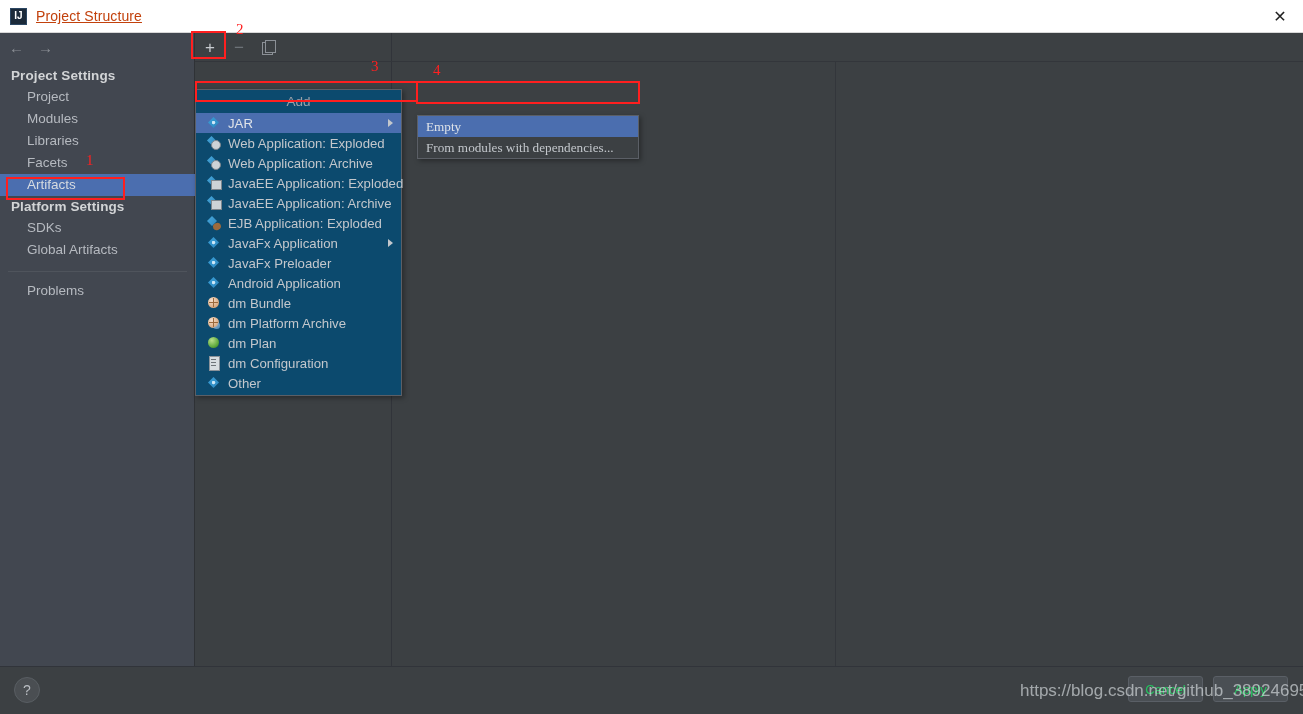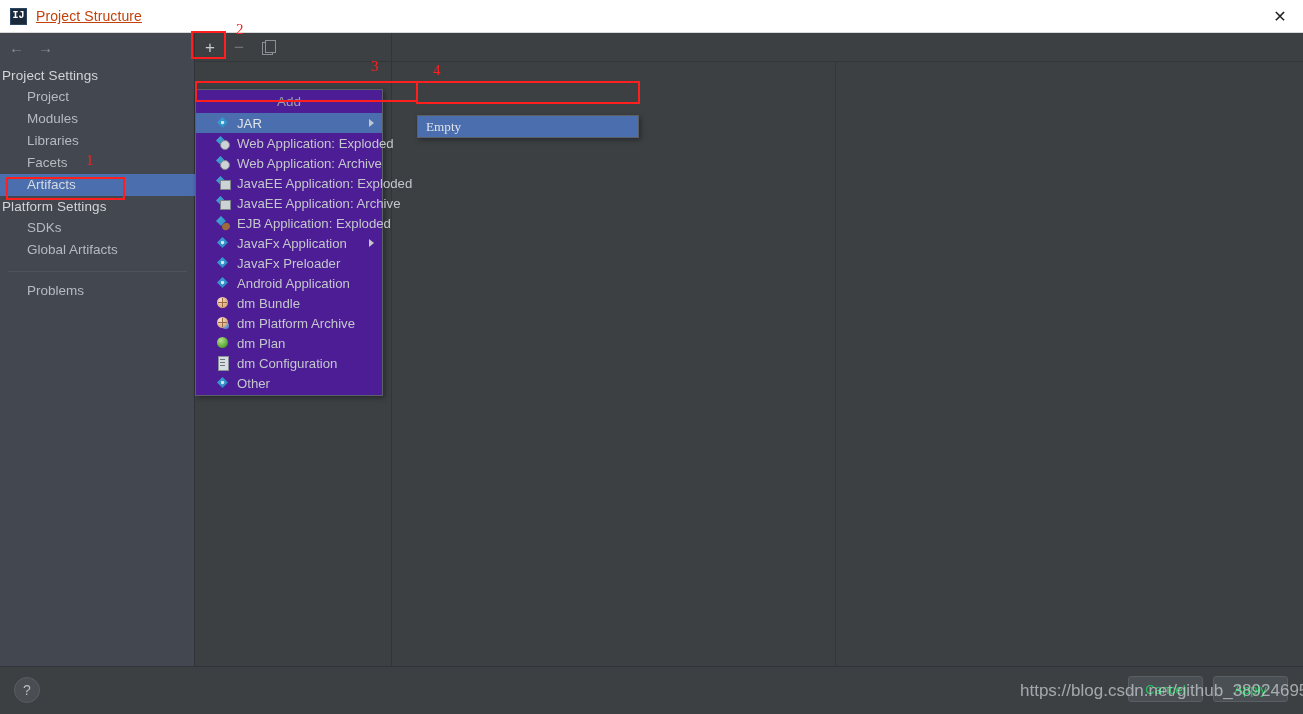--- a/index.html
+++ b/index.html
@@ -15,21 +15,21 @@
   
   .titlebar {
     position: absolute; left: 0; top: 0; width: 1303px; height: 33px;
     background: #ffffff; border-bottom: 1px solid #d8d8d8;
     display: flex; align-items: center;
   }
   .title-icon {
     width: 17px; height: 17px; margin-left: 10px; margin-right: 9px;
     background: #1b2a3a; border: 1px solid #2c4763;
     display: flex; align-items: center; justify-content: center;
-    font-size: 10px; font-weight: bold; color: #ffffff; font-family: Liberation Mono, monospace;
+    font-size: 10px; font-weight: bold; color: #ffffff; font-family: Liberation Sans, sans-serif;
     line-height: 1;
   }
   .title-text { font-size: 14px; color: #c2410c; letter-spacing: .1px; text-decoration: underline; }
   .title-close {
     position: absolute; right: 0; top: 0; width: 46px; height: 32px;
     display: flex; align-items: center; justify-content: center;
     font-size: 16px; color: #222; cursor: default;
   }
 
   
@@ -42,22 +42,22 @@
   .sidebar {
     position: absolute; left: 0; top: 0; width: 195px; height: 633px;
     background: #424750; border-right: 1px solid #2f3236;
   }
   .nav-arrows {
     position: absolute; left: 0; top: 0; width: 195px; height: 28px;
     display: flex; align-items: center; padding-left: 9px; gap: 14px;
   }
   .nav-arrow { font-size: 15px; color: #8b8f95; line-height: 1; }
   .sb-group {
-    font-size: 13.5px; font-weight: normal; color: #d2d4d6;
-    padding: 3px 0 3px 2px; letter-spacing: .1px;
+    font-size: 13.5px; font-weight: bold; color: #d2d4d6;
+    padding: 3px 0 3px 11px; letter-spacing: .1px;
   }
   .sb-item {
     font-size: 13.5px; color: #b6bac0; padding: 3px 0 3px 27px;
     height: 22px; line-height: 16px;
   }
   .sb-item.selected { background: #4b6eaf; color: #d7dbe0; }
   .sb-sep { height: 1px; background: #4f545c; margin: 10px 8px 8px 8px; }
 
   
   .mid-panel {
@@ -92,32 +92,32 @@
     content: ""; position: absolute; left: 0; top: 2px; width: 9px; height: 11px;
     border: 1.4px solid #8b9096;
   }
   .tb-copy::after {
     content: ""; position: absolute; left: 3.5px; top: 0px; width: 9px; height: 11px;
     border: 1.4px solid #8b9096; background: #3c4043;
   }
 
   
   .menu {
-    position: absolute; left: 195px; top: 56px; width: 188px;
-    background: #4c1d95; border: 1px solid #5b5f66;
+    position: absolute; left: 195px; top: 56px; width: 207px;
+    background: #0c4a6e; border: 1px solid #5b5f66;
     box-shadow: 2px 2px 5px rgba(0,0,0,.35);
     padding: 0 0 2px 0; z-index: 40;
   }
   .menu-header {
     height: 23px; line-height: 23px; text-align: center;
     font-size: 13.5px; color: #9aa0a8;
   }
   .menu-item {
     height: 20px; display: flex; align-items: center;
-    padding-left: 20px; font-size: 13.2px; color: #c3c7cc; position: relative;
+    padding-left: 11px; font-size: 13.2px; color: #c3c7cc; position: relative;
   }
   .menu-item.selected { background: #4b6eaf; color: #dfe3e8; }
   .menu-item .mi-label { margin-left: 7px; white-space: nowrap; }
   .mi-arrow {
     position: absolute; right: 8px; top: 50%; transform: translateY(-50%);
     width: 0; height: 0; border-left: 5px solid #c3c7cc;
     border-top: 4px solid transparent; border-bottom: 4px solid transparent;
   }
 
   
@@ -353,20 +353,23 @@
       <div class="menu-item">
         <span class="ic ic-diamond"></span>
         <span class="mi-label">Other</span>
       </div>
     </div>
 
     <div class="submenu">
       <div class="menu-item selected">
         <span class="mi-label">Empty</span>
       </div>
+      <div class="menu-item">
+        <span class="mi-label">From modules with dependencies...</span>
+      </div>
     </div>
 
   </div>
 
   <div class="bottombar">
     <div class="help-btn">?</div>
     <div class="dlg-btn primary" id="btn-ok">OK</div>
     <div class="dlg-btn" id="btn-cancel">Cancel</div>
     <div class="dlg-btn" id="btn-apply">Apply</div>
   </div>

